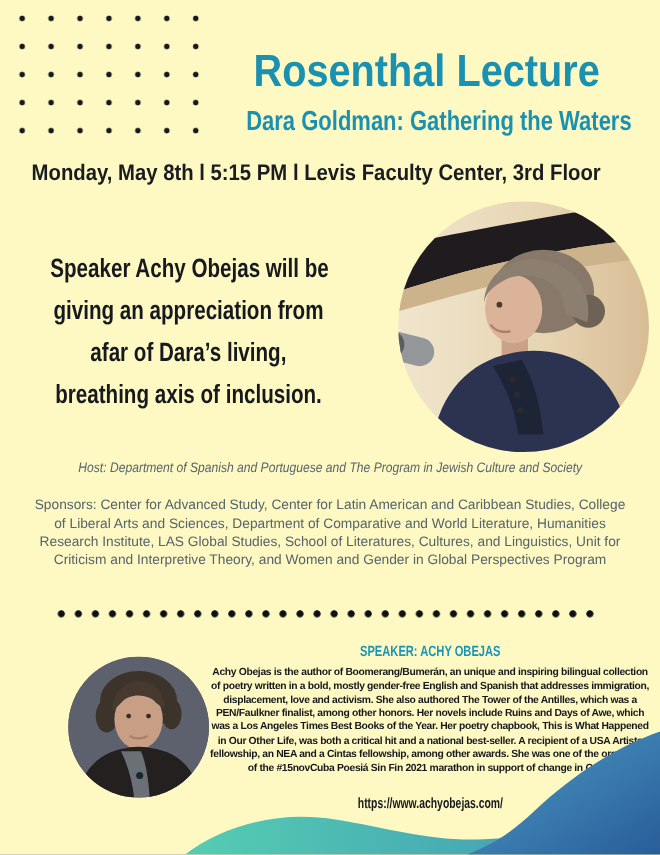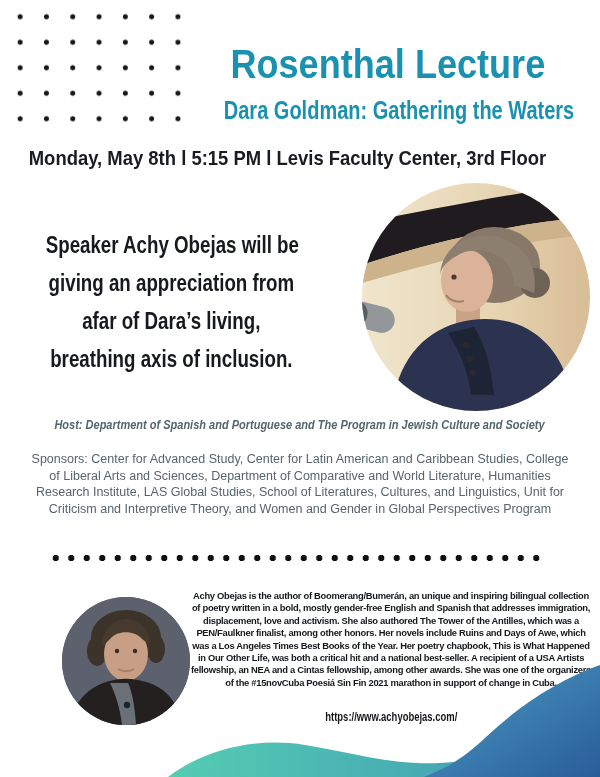--- a/index.html
+++ b/index.html
@@ -1,18 +1,18 @@
 <!DOCTYPE html>
 <html><head>
 <meta charset="utf-8">
 <style>
   html,body { margin:0; padding:0; background:#9aa7ad; }
   .poster {
     position:relative; width:600px; height:777px; margin:0 auto;
-    background:#ffffff; overflow:hidden;
+    background:#fef9c3; overflow:hidden;
     font-family:"Liberation Sans", sans-serif;
     color:#16191d;
   }
   
   .dot-grid {
     position:absolute; left:7px; top:4px; width:184px; height:128px;
     background-image: radial-gradient(circle, #15181c 2.2px, transparent 2.9px);
     background-size: 26.3px 25.5px;
   }
   
@@ -41,21 +41,21 @@
     border-radius:50%; overflow:hidden;
   }
   .photo-bottom {
     position:absolute; left:62px; top:597px; width:128px; height:128px;
     border-radius:50%; overflow:hidden; background:#5d616e;
   }
   .photo-top svg, .photo-bottom svg { display:block; }
 
   .host {
     position:absolute; top:418px; left:0; width:100%; text-align:center;
-    font-style:italic; color:#56646c; font-size:12.5px;font-weight:bold;
+    font-style:italic; color:#56646c; font-size:12.5px;
   }
   .sponsors {
     position:absolute; top:451px; left:27px; width:546px; text-align:center;
     color:#56646c; font-size:12.5px; line-height:16.5px;
   }
 
   .divider {
     position:absolute; left:48px; top:552px; width:497px; height:12px;
     background-image: radial-gradient(circle, #0e1114 2.9px, transparent 3.5px);
     background-size: 15.5px 12px;
@@ -146,20 +146,23 @@
       <circle cx="55" cy="54" r="2.2" fill="#3a2c24"></circle>
       <circle cx="73" cy="54" r="2.2" fill="#3a2c24"></circle>
       <path d="M56,72 C60,75 68,75 72,72" stroke="#a97f66" stroke-width="2" fill="none"></path>
       <path d="M8,128 C12,102 30,88 48,84 C58,81 70,81 80,84 C100,88 116,102 120,128 Z" fill="#23201f"></path>
       <path d="M48,86 C54,98 58,112 60,128 L74,128 C73,110 70,94 66,86 Z" fill="#6b7077"></path>
       <circle cx="65" cy="108" r="3.2" fill="#16262e"></circle>
     </svg>
   </div>
 
   <div class="speaker-col">
+    <div class="speaker-heading">
+      <span class="cx75">SPEAKER: ACHY OBEJAS</span>
+    </div>
     <div class="speaker-bio">Achy Obejas is the author of Boomerang/Bumerán, an unique and inspiring bilingual collection of poetry written in a bold, mostly gender-free English and Spanish that addresses immigration, displacement, love and activism. She also authored The Tower of the Antilles, which was a PEN/Faulkner finalist, among other honors. Her novels include Ruins and Days of Awe, which was a Los Angeles Times Best Books of the Year. Her poetry chapbook, This is What Happened in Our Other Life, was both a critical hit and a national best-seller. A recipient of a USA Artists fellowship, an NEA and a Cintas fellowship, among other awards. She was one of the organizers of the #15novCuba Poesiá Sin Fin 2021 marathon in support of change in Cuba.</div>
     <div class="url-line">
       <a href="#"><span class="cx70">https://www.achyobejas.com/</span></a>
     </div>
   </div>
 
   <svg class="waves" viewBox="0 0 600 120">
     <defs>
       <linearGradient id="gTeal" x1="0" y1="0" x2="1" y2="0">
         <stop offset="0" stop-color="#55cdb2"></stop>

